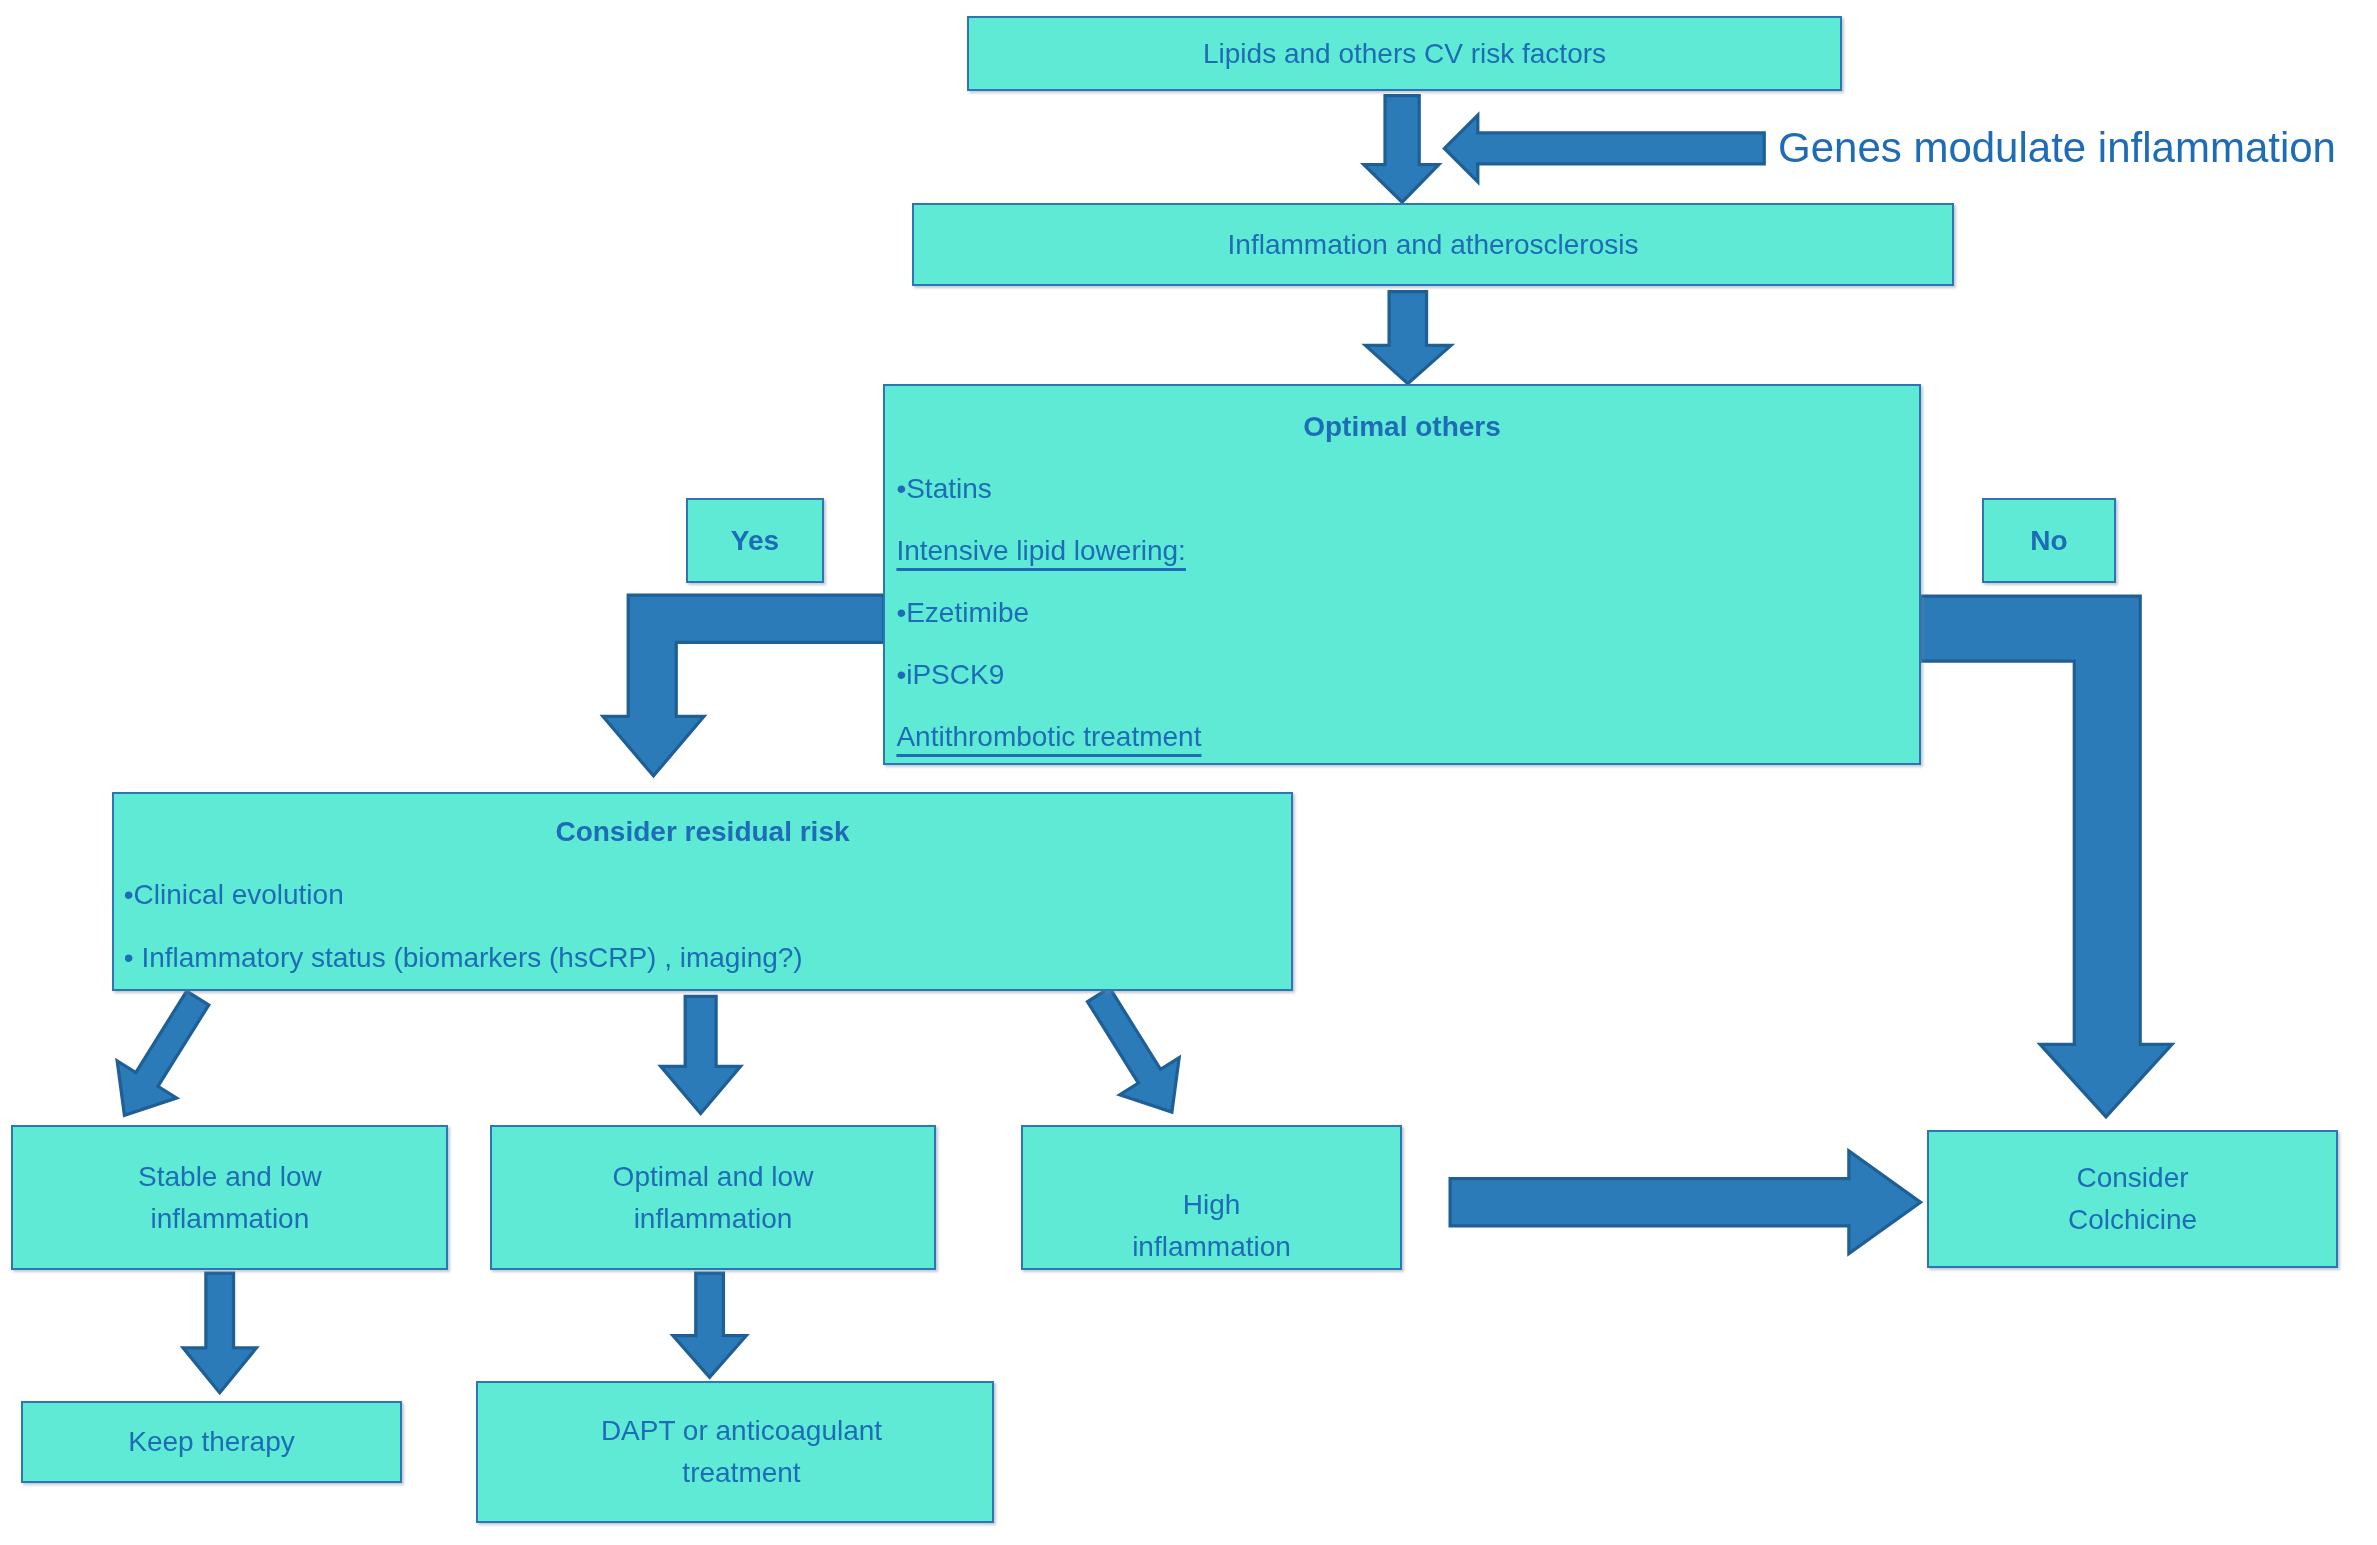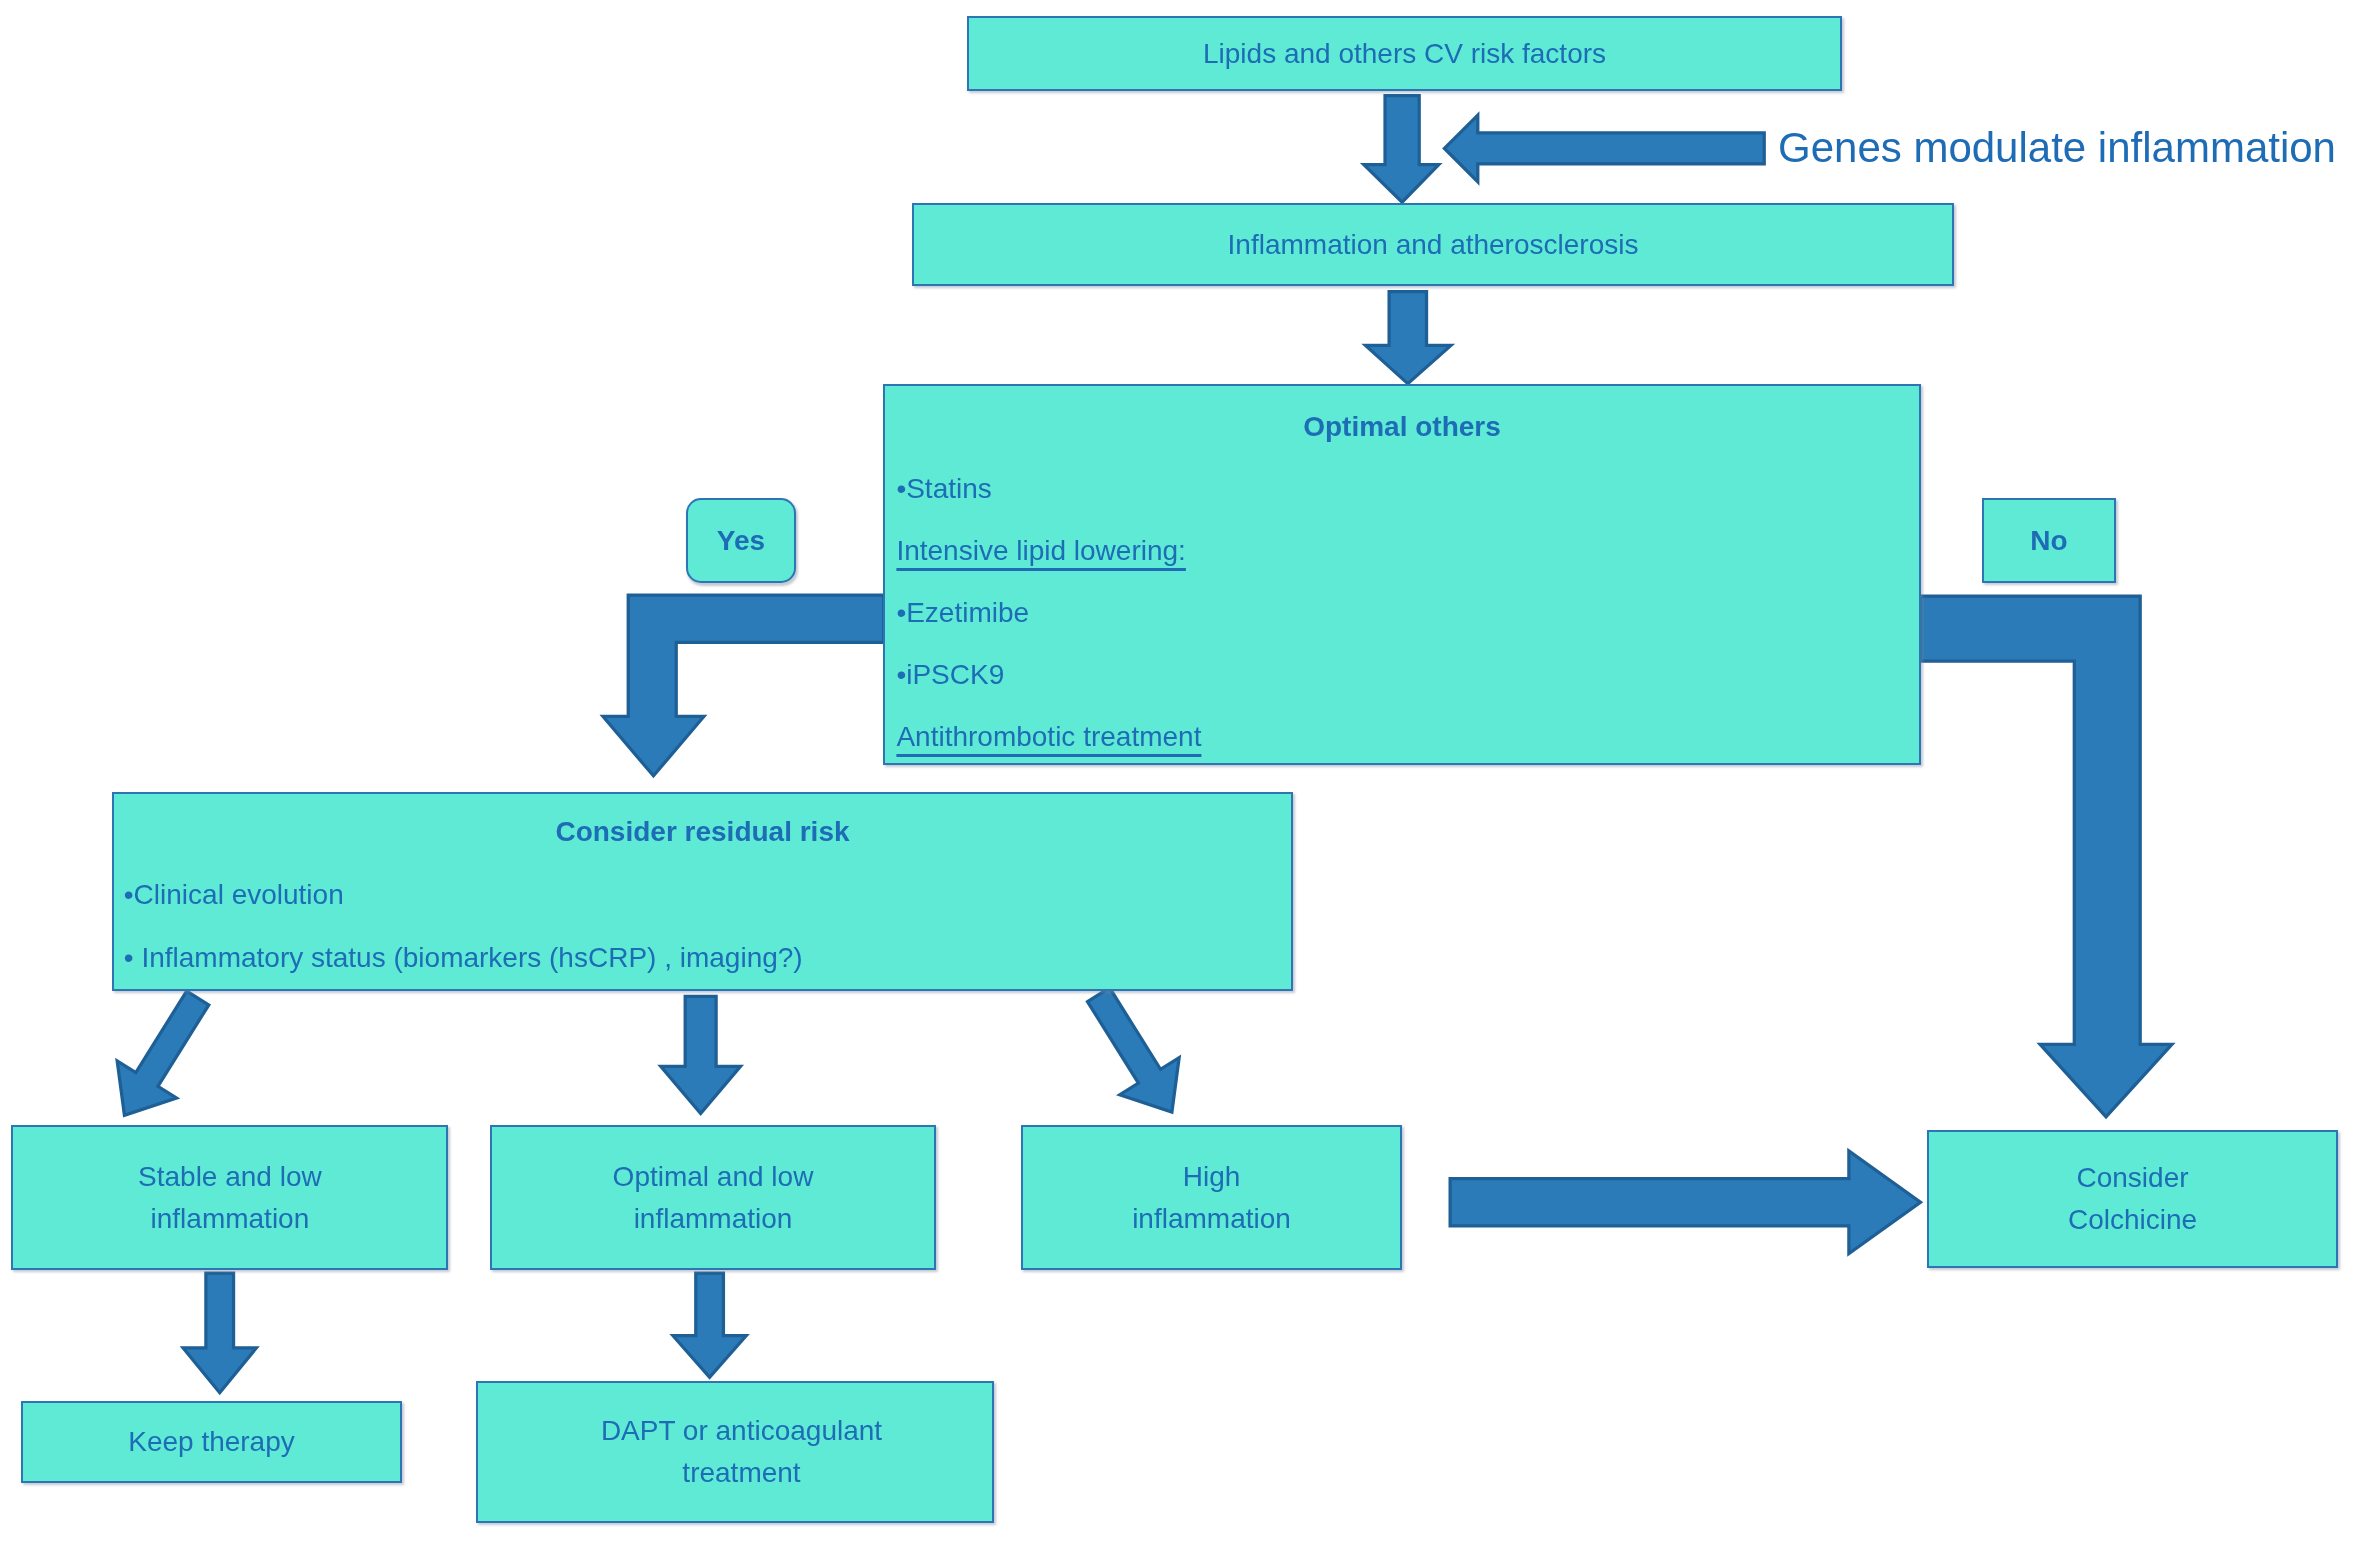--- a/index.html
+++ b/index.html
@@ -89,21 +89,21 @@
 
   <div class="box listbox" style="left:883px;top:384px;width:1038px;height:381px;padding-top:9.8px;">
     <span class="box-title">Optimal others</span>
     <span class="opt-line">•Statins</span>
     <span class="opt-line underline">Intensive lipid lowering:</span>
     <span class="opt-line">•Ezetimibe</span>
     <span class="opt-line">•iPSCK9</span>
     <span class="opt-line underline">Antithrombotic treatment</span>
   </div>
 
-  <div class="box bold" style="left:686px;top:498px;width:110px;height:85px;border-radius:15px;">
+  <div class="box bold" style="left:686px;top:498px;width:138px;height:85px;">
     <span class="line">Yes</span>
   </div>
 
   <div class="box bold" style="left:1982px;top:498px;width:134px;height:85px;">
     <span class="line">No</span>
   </div>
 
   <div class="box listbox" style="left:112px;top:792px;width:1181px;height:199px;padding-top:6.5px;">
     <span class="box-title">Consider residual risk</span>
     <span class="res-line">•Clinical evolution</span>
@@ -113,21 +113,21 @@
   <div class="box" style="left:11.4px;top:1125px;width:437px;height:145px;">
     <span class="line">Stable and low</span>
     <span class="line">inflammation</span>
   </div>
 
   <div class="box" style="left:490px;top:1125px;width:446px;height:145px;">
     <span class="line">Optimal and low</span>
     <span class="line">inflammation</span>
   </div>
 
-  <div class="box" style="left:1021px;top:1125px;width:381px;height:145px;">
+  <div class="box" style="left:1021px;top:1125px;width:381px;height:145px;justify-content:flex-end;">
     <span class="line">High</span>
     <span class="line">inflammation</span>
   </div>
 
   <div class="box" style="left:1927px;top:1130px;width:411px;height:138px;">
     <span class="line">Consider</span>
     <span class="line">Colchicine</span>
   </div>
 
   <div class="box" style="left:21px;top:1401px;width:381px;height:82px;">

